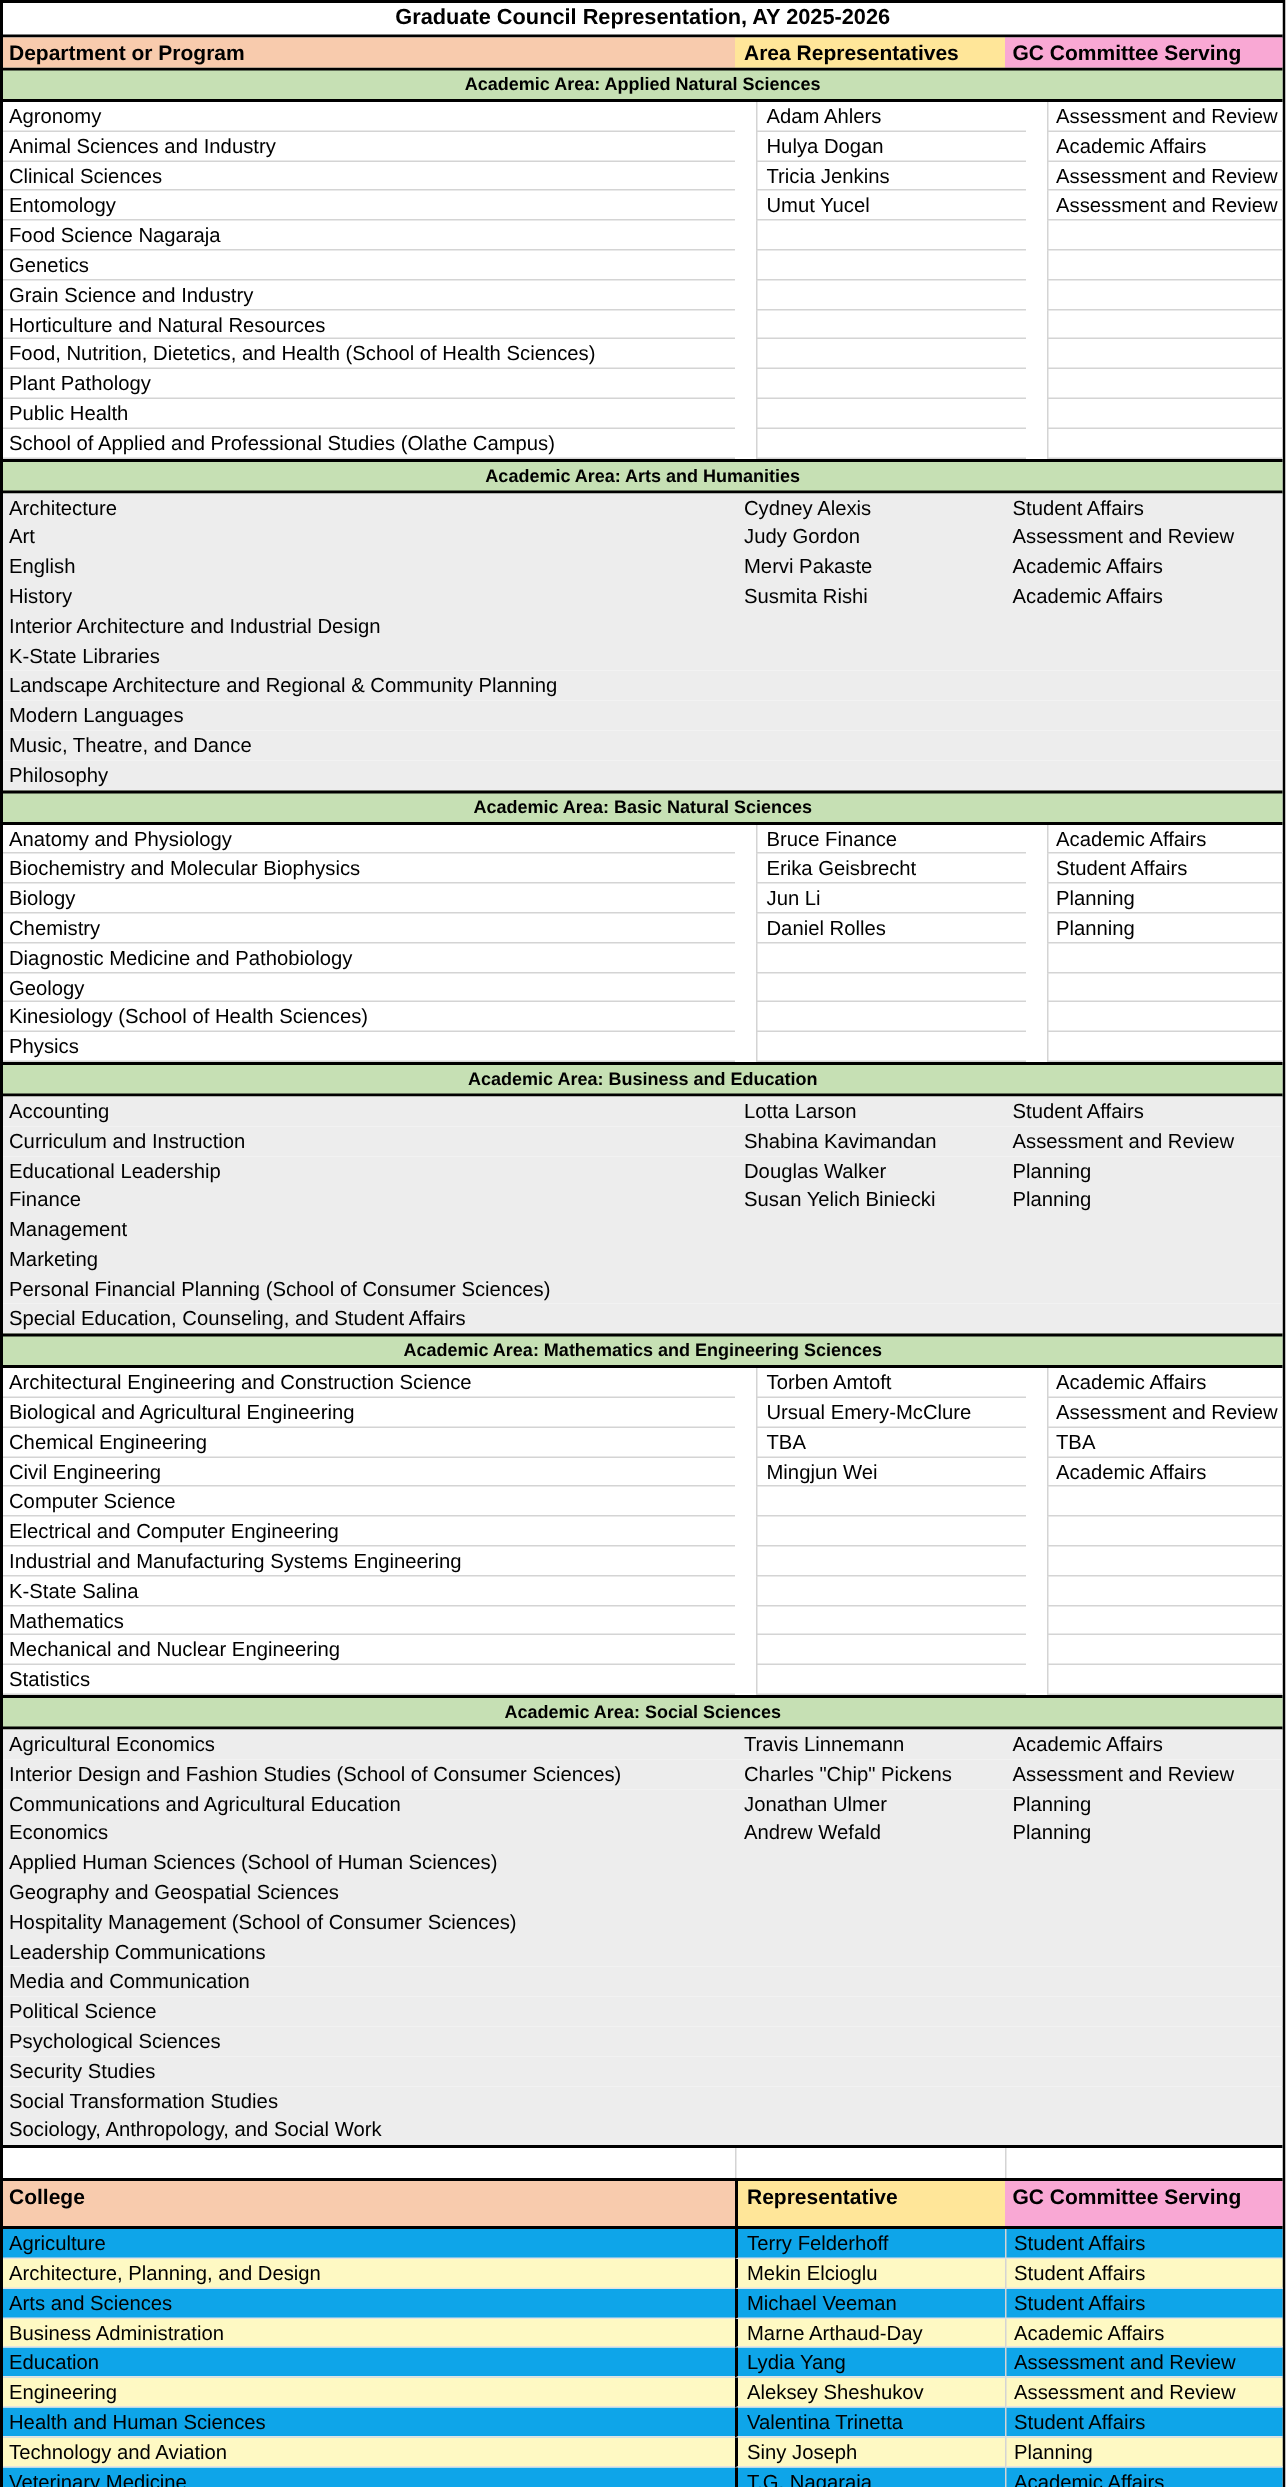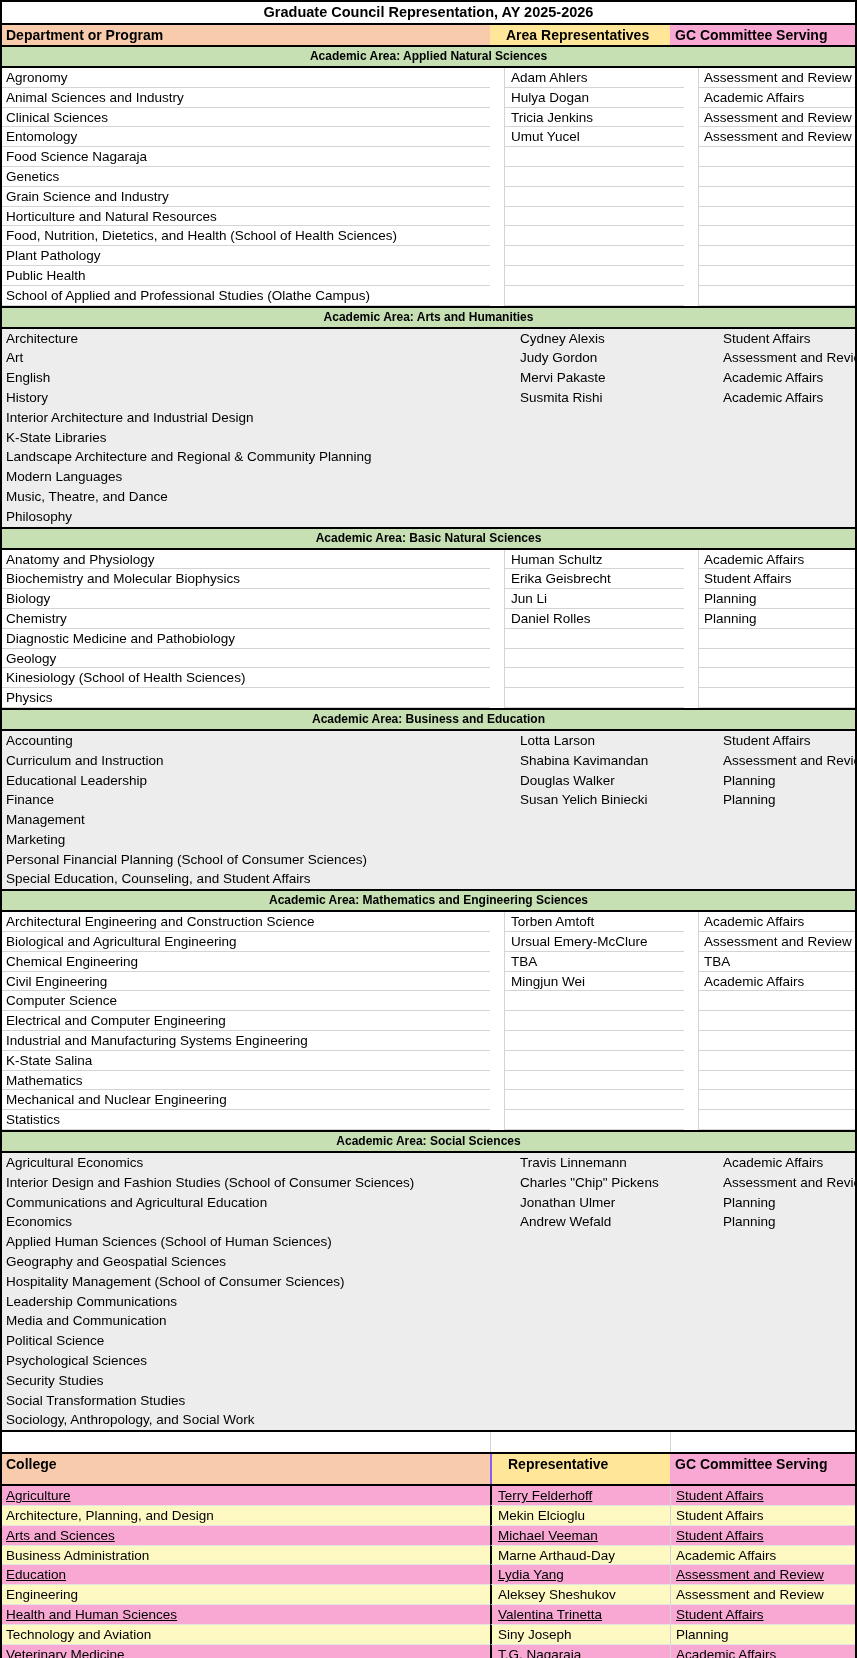--- a/index.html
+++ b/index.html
@@ -21,51 +21,51 @@
     background:#fff; white-space:nowrap; overflow:hidden;
   }
   .grid3 { display:grid; grid-template-columns:488px 180px 1fr; }
   .hdr-row {
     border-top:2px solid #000;
     height:22px; line-height:20px;
     font-weight:bold; font-size:14px;
   }
   .hdr-row .cell { white-space:nowrap; overflow:hidden; }
   .hdr-row .c0 { background:#F8CBAD; padding-left:4px; }
-  .hdr-row .c1 { background:#FFE699; padding-left:16px; }
+  .hdr-row .c1 { background:#FFE699; padding-left:6px; }
   .hdr-row .c2 { background:#f9a8d4; padding-left:5px; }
-  .college-hdr .c1 { border-left:2px solid #8b5cf6; }
+  .college-hdr .c1 { border-left:2px solid #000000; }
   .section-hdr {
     border-top:2px solid #000; border-bottom:2px solid #000;
     height:23px; line-height:19px;
     background:#C6E0B4;
     text-align:center; font-weight:bold; font-size:12px;
     white-space:nowrap; overflow:hidden;
   }
   .row { height:19.8px; line-height:19.3px; }
   .row .cell { white-space:nowrap; overflow:hidden; }
   .row .c0 { padding-left:4px; }
   .row .c1 { padding-left:6px; }
   .row .c2 { padding-left:5px; }
   .row.lined { background:#fff;gap:14px; }
   .row.lined .cell { border-bottom:1px solid #D4D4D4; }
   .row.lined .c1, .row.lined .c2 { border-left:1px solid #D4D4D4; }
-  .row.plain { background:#EDEDED;gap:24px; }
+  .row.plain { background:#EDEDED; }
   .blank-row {
     border-top:2px solid #000;
     height:22px; background:#fff;
   }
   .blank-row .c1, .blank-row .c2 { border-left:1px solid #D4D4D4; }
   .college-hdr { border-bottom:2px solid #000; height:34px; }
   .crow { height:19.8px; line-height:19.3px; }
   .crow .cell { white-space:nowrap; overflow:hidden; border-bottom:1px solid #E3E3E3; }
   .crow .c0 { padding-left:4px; }
   .crow .c1 { padding-left:6px; border-left:2px solid #000; }
   .crow .c2 { padding-left:5px; border-left:1px solid #D4D4D4; }
-  .crow.stripe { background:#f9a8d4;text-decoration:underline; }
+  .crow.stripe { background:#0ea5e9; }
   .crow.nostripe { background:#fef9c3; }
 </style>
 </head>
 <body>
 
 <div class="sheet">
 
   <div class="title-row">Graduate Council Representation, AY 2025-2026</div>
 
   <div class="grid3 hdr-row">
@@ -183,21 +183,21 @@
         <div class="cell c2"></div>
       </div>
       <div class="grid3 row plain">
         <div class="cell c0">Philosophy</div>
         <div class="cell c1"></div>
         <div class="cell c2"></div>
       </div>
       <div class="section-hdr">Academic Area: Basic Natural Sciences</div>
       <div class="grid3 row lined">
         <div class="cell c0">Anatomy and Physiology</div>
-        <div class="cell c1">Human Schultz</div>
+        <div class="cell c1">Bruce Finance</div>
         <div class="cell c2">Academic Affairs</div>
       </div>
       <div class="grid3 row lined">
         <div class="cell c0">Biochemistry and Molecular Biophysics</div>
         <div class="cell c1">Erika Geisbrecht</div>
         <div class="cell c2">Student Affairs</div>
       </div>
       <div class="grid3 row lined">
         <div class="cell c0">Biology</div>
         <div class="cell c1">Jun Li</div>

